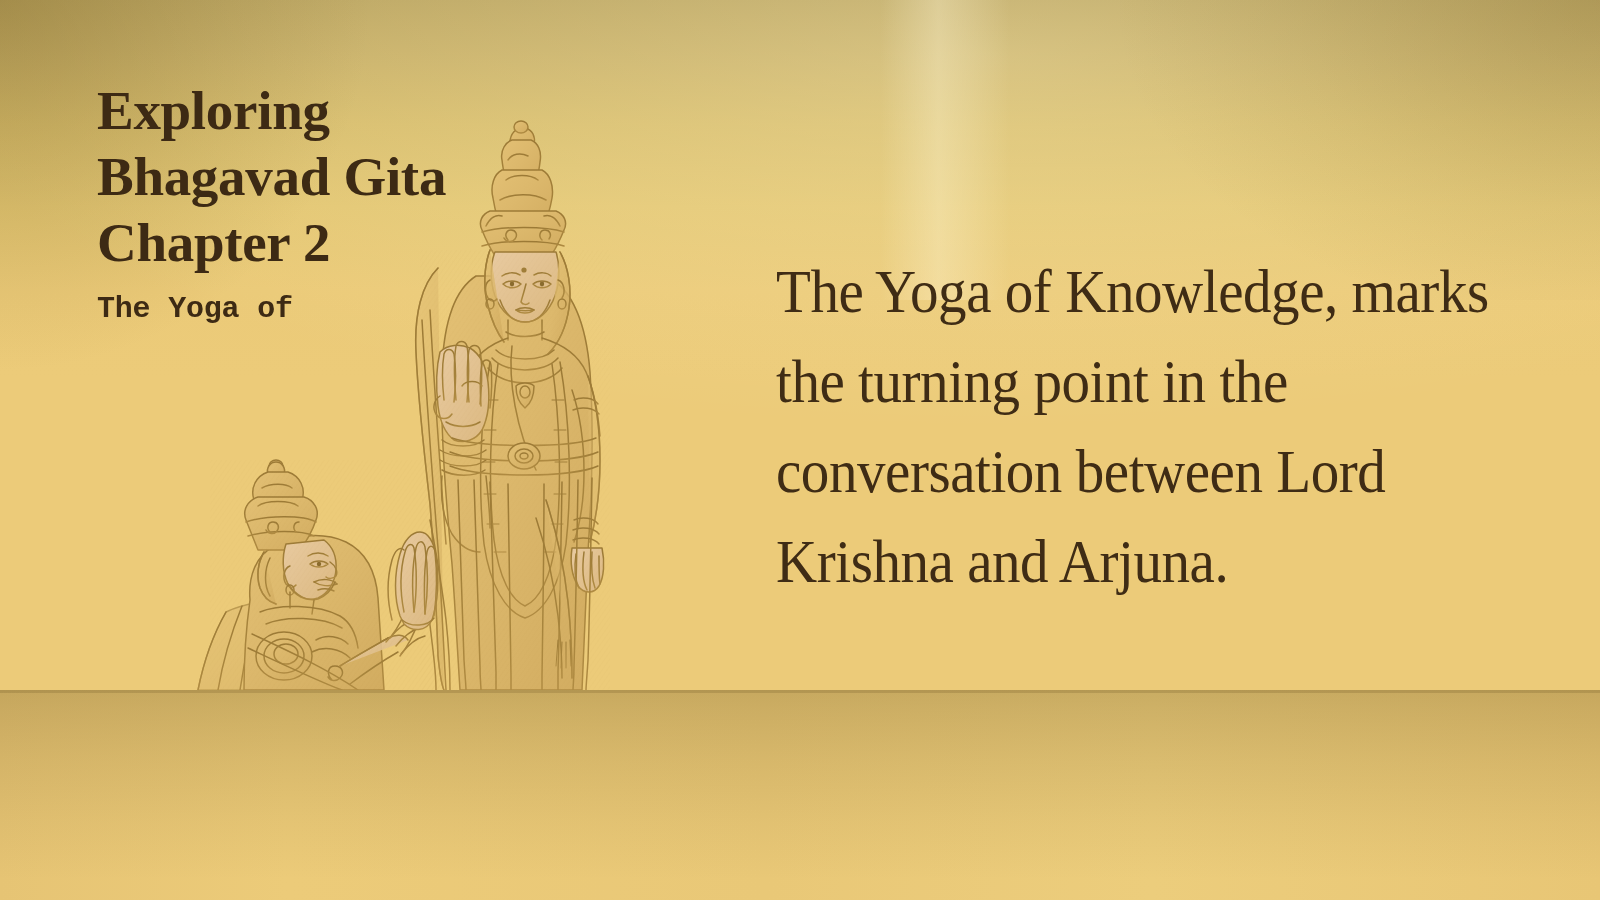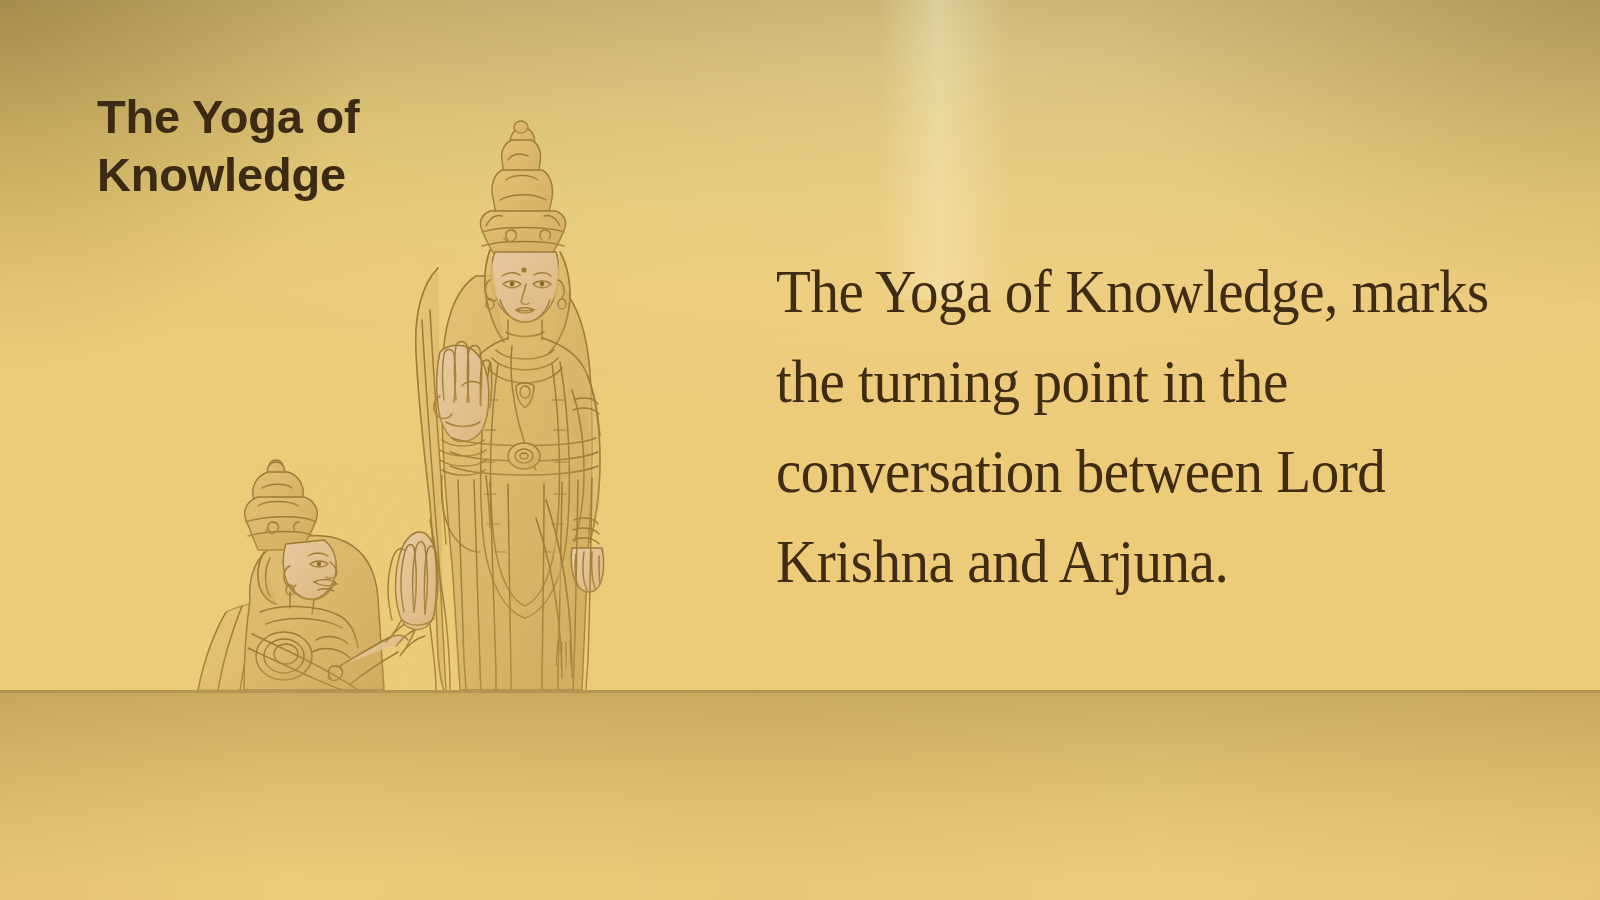--- a/index.html
+++ b/index.html
@@ -86,27 +86,27 @@
   }
   .title-main {
     font-family:"Liberation Serif", serif;
     font-weight:700;
     font-size:55px;
     line-height:66px;
     letter-spacing:-0.3px;
     color:#3d2a14;
   }
   .title-sub {
-    font-family:Liberation Sans, sans-serif;
+    font-family:Liberation Mono, monospace;
     font-weight:700;
-    font-size:47px;
+    font-size:30px;
     line-height:58px;
     letter-spacing:-0.2px;
     color:#3d2a14;
-    margin-top:10px;
+    margin-top:4px;
   }
 
   
   .lede {
     position:absolute;
     left:776px; top:246px;
     width:790px;
     color:#3f2c15;
     font-family:"Liberation Serif", serif;
     font-weight:400;
@@ -398,23 +398,27 @@
         </g>
 
         <g opacity="0.18">
           <rect x="230" y="150" width="190" height="440" fill="url(#hatch)"></rect>
           <rect x="20" y="360" width="230" height="230" fill="url(#hatch)"></rect>
         </g>
       </svg>
     </div>
 
     <div class="title-block">
+      <div class="title-main">
+        <div>Exploring</div>
+        <div>Bhagavad Gita</div>
+        <div>Chapter 2</div>
+      </div>
       <div class="title-sub">
         <div>The Yoga of</div>
-        <div>Knowledge</div>
       </div>
     </div>
 
     <div class="lede">The Yoga of Knowledge, marks the turning point in the conversation between Lord Krishna and Arjuna.</div>
 
   </div>
 
   <div class="lower-band"></div>
 
 </div>

